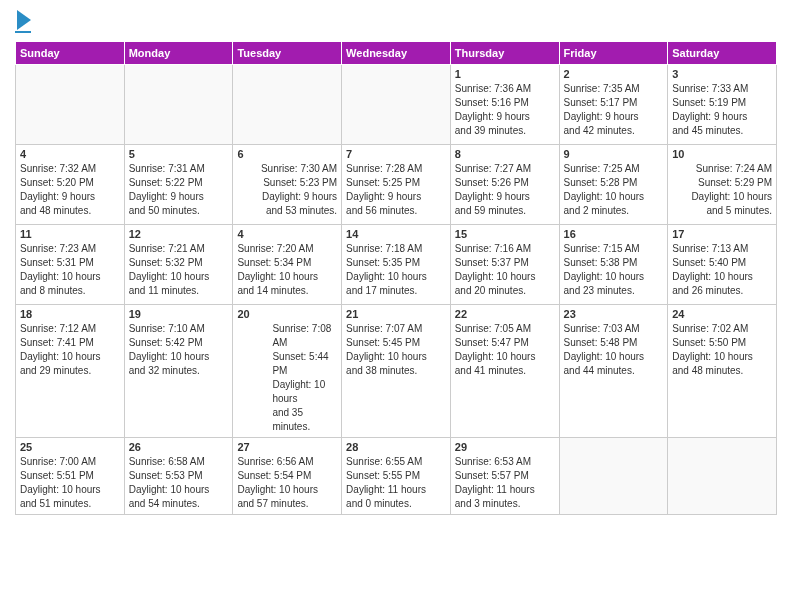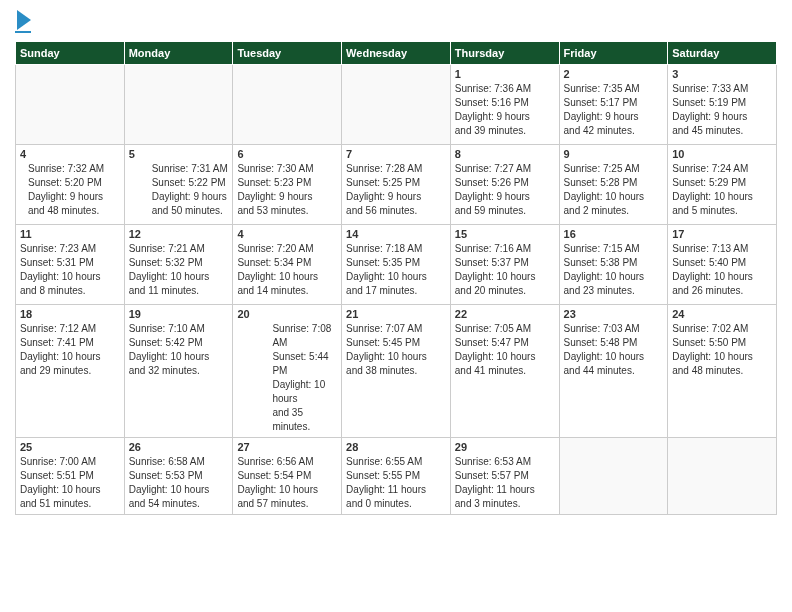--- a/index.html
+++ b/index.html
@@ -65,21 +65,21 @@
     .subtitle {
       font-size: 14px;
       color: #333;
     }
     .calendar {
       width: 100%;
       border-collapse: collapse;
       font-size: 10px;
     }
     .calendar th {
-      background: #14532d;
+      background: #a21caf;
       color: #fff;
       padding: 5px 4px;
       text-align: left;
       font-size: 11px;
       border: 1px solid #fff;
     }
     .calendar td {
       border: 1px solid #ccc;
       vertical-align: top;
       padding: 3px 4px;
@@ -160,35 +160,35 @@
             <div class="day-number">3</div>
             <div class="day-info" style="white-space: pre-line;">Sunrise: 7:33 AM
 Sunset: 5:19 PM
 Daylight: 9 hours
 and 45 minutes.</div>
           </td>
         </tr>
         <tr>
           <td>
             <div class="day-number">4</div>
-            <div class="day-info" style="white-space: pre-line; margin-left: 8px;">Sunrise: 7:32 AM
+            <div class="day-info" style="white-space: pre-line;">Sunrise: 7:32 AM
 Sunset: 5:20 PM
 Daylight: 9 hours
 and 48 minutes.</div>
           </td>
           <td>
             <div class="day-number">5</div>
-            <div class="day-info" style="white-space: pre-line; margin-left: 23px;">Sunrise: 7:31 AM
+            <div class="day-info" style="white-space: pre-line;">Sunrise: 7:31 AM
 Sunset: 5:22 PM
 Daylight: 9 hours
 and 50 minutes.</div>
           </td>
           <td>
             <div class="day-number">6</div>
-            <div class="day-info" style="white-space: pre-line;">Sunrise: 7:30 AM
+            <div class="day-info" style="white-space: pre-line; text-align: right;">Sunrise: 7:30 AM
 Sunset: 5:23 PM
 Daylight: 9 hours
 and 53 minutes.</div>
           </td>
           <td>
             <div class="day-number">7</div>
             <div class="day-info" style="white-space: pre-line;">Sunrise: 7:28 AM
 Sunset: 5:25 PM
 Daylight: 9 hours
 and 56 minutes.</div>
@@ -202,21 +202,21 @@
           </td>
           <td>
             <div class="day-number">9</div>
             <div class="day-info" style="white-space: pre-line;">Sunrise: 7:25 AM
 Sunset: 5:28 PM
 Daylight: 10 hours
 and 2 minutes.</div>
           </td>
           <td>
             <div class="day-number">10</div>
-            <div class="day-info" style="white-space: pre-line;">Sunrise: 7:24 AM
+            <div class="day-info" style="white-space: pre-line; text-align: right;">Sunrise: 7:24 AM
 Sunset: 5:29 PM
 Daylight: 10 hours
 and 5 minutes.</div>
           </td>
         </tr>
         <tr>
           <td>
             <div class="day-number">11</div>
             <div class="day-info" style="white-space: pre-line;">Sunrise: 7:23 AM
 Sunset: 5:31 PM

